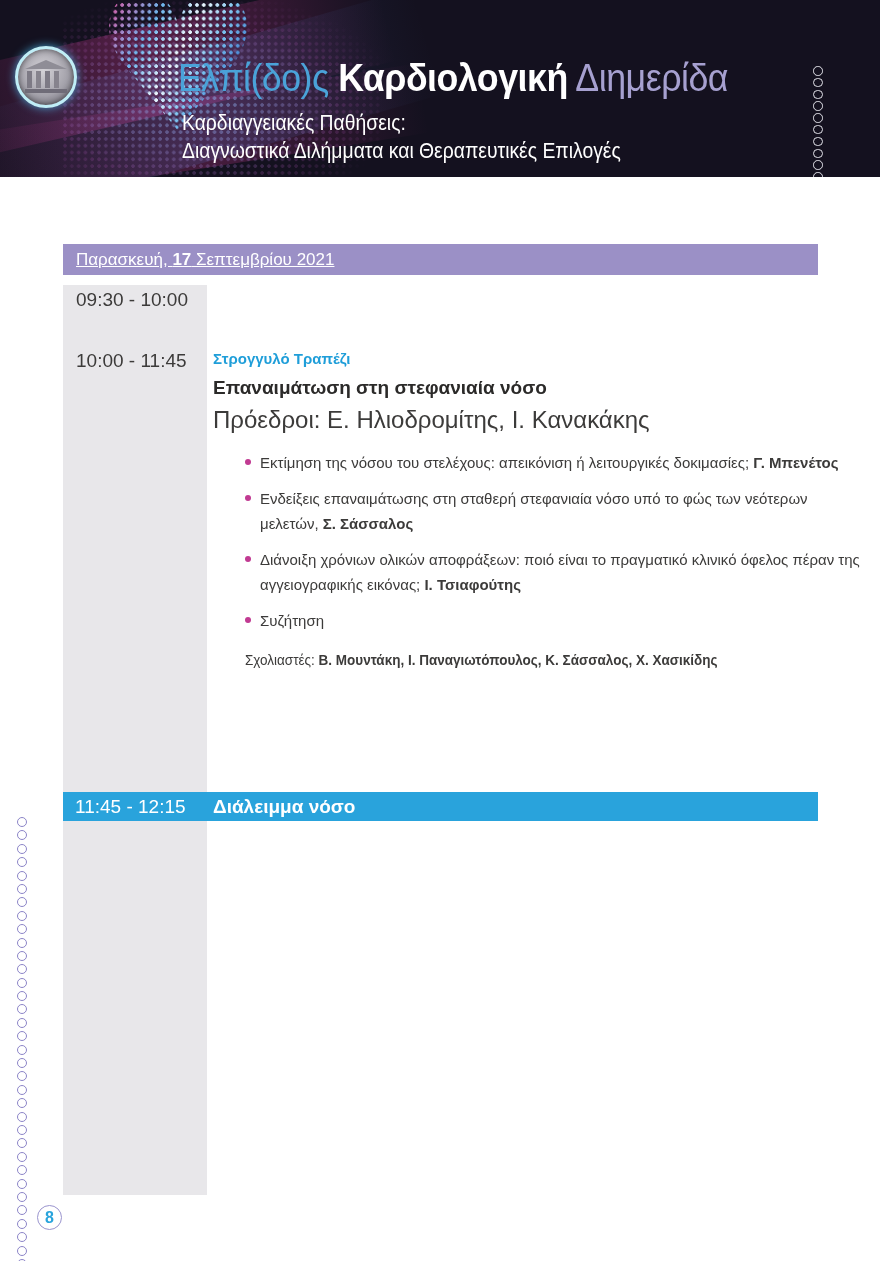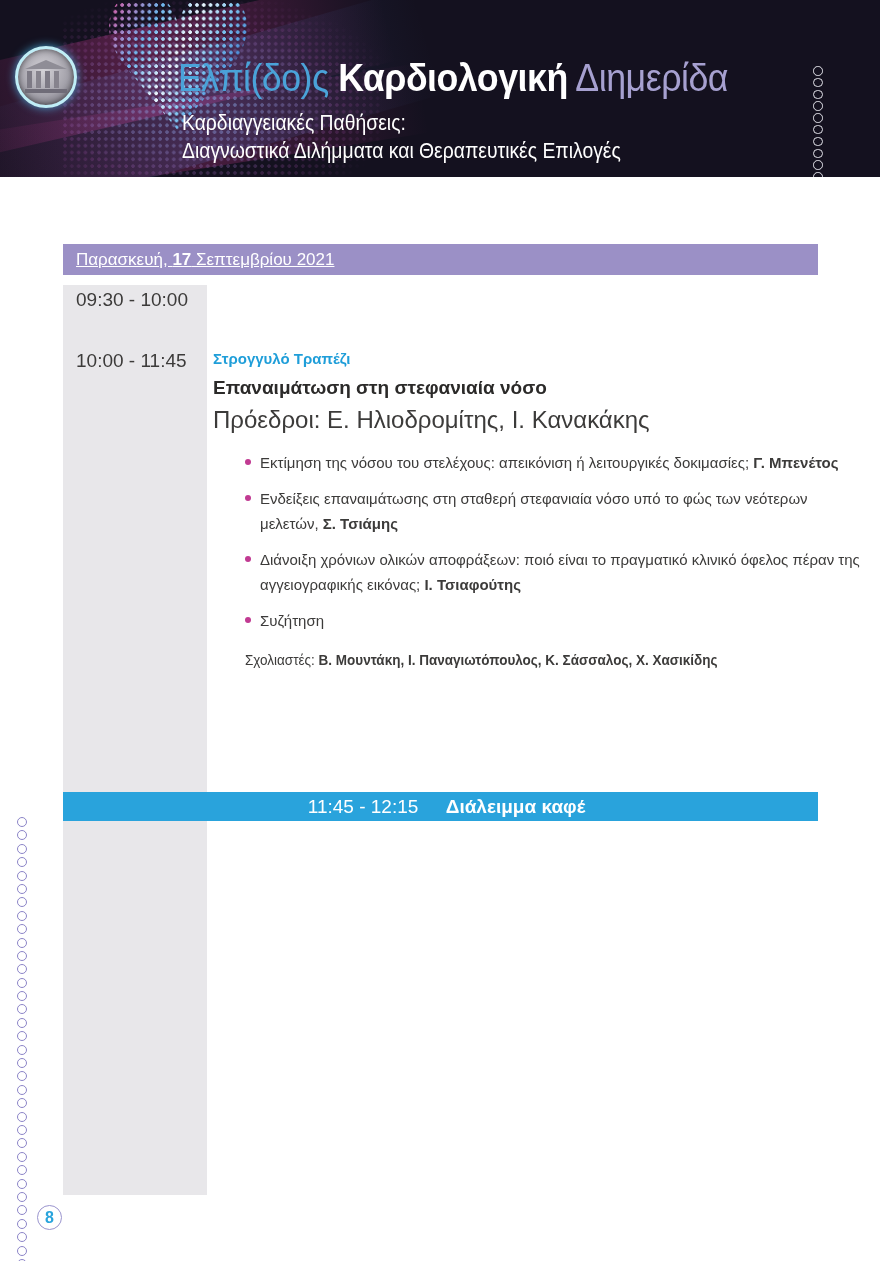--- a/index.html
+++ b/index.html
@@ -95,21 +95,21 @@
   .talks { list-style:none; margin:0; padding:0; }
   .talks li { position:relative; padding-left:15px; margin:0 0 11px 0; }
   .bullet-icon { position:absolute; left:0; top:9px; width:6px; height:6px; border-radius:50%; background:#c13a92; }
   .talk-speaker { font-weight:bold; }
   .commentators { margin:14px 0 0 0; white-space:nowrap; transform:scaleX(.9); transform-origin:left top; }
   .commentators .bold { font-weight:bold; }
 
   .coffee-bar {
     position:absolute; left:63px; top:792px; width:755px; height:29px; box-sizing:border-box;
     background:#29a3dc; color:#ffffff; font-size:19px;
-    display:flex; align-items:center; padding-left:12px;justify-content:center;
+    display:flex; align-items:center; padding-left:12px;
   }
   .coffee-bar .bar-time { width:138px; }
   .coffee-bar .bar-title { font-weight:bold; }
 
   .page-badge {
     position:absolute; left:37px; top:1205px; width:25px; height:25px; box-sizing:border-box;
     border:1.5px solid #9a94ce; border-radius:50%;
     color:#29a4dc; font-weight:bold; font-size:16px;
     display:flex; align-items:center; justify-content:center;
   }
@@ -174,37 +174,37 @@
   <div class="rt-chairs">
     <span>Πρόεδροι: </span><span>Ε. Ηλιοδρομίτης, Ι. Κανακάκης</span>
   </div>
 
   <div class="talks-wrap">
     <ul class="talks">
       <li>
         <span class="bullet-icon"></span><span>Εκτίμηση της νόσου του στελέχους: απεικόνιση ή λειτουργικές δοκιμασίες; </span><span class="talk-speaker">Γ. Μπενέτος</span>
       </li>
       <li>
-        <span class="bullet-icon"></span><span>Ενδείξεις επαναιμάτωσης στη σταθερή στεφανιαία νόσο υπό το φώς των νεότερων μελετών, </span><span class="talk-speaker">Σ. Τσιάμης</span>
+        <span class="bullet-icon"></span><span>Ενδείξεις επαναιμάτωσης στη σταθερή στεφανιαία νόσο υπό το φώς των νεότερων μελετών, </span><span class="talk-speaker">Σ. Σάσσαλος</span>
       </li>
       <li>
         <span class="bullet-icon"></span><span>Διάνοιξη χρόνιων ολικών αποφράξεων: ποιό είναι το πραγματικό κλινικό όφελος πέραν της αγγειογραφικής εικόνας; </span><span class="talk-speaker">Ι. Τσιαφούτης</span>
       </li>
       <li>
         <span class="bullet-icon"></span><span>Συζήτηση</span><span class="talk-speaker"></span>
       </li>
     </ul>
     <p class="commentators">
       <span>Σχολιαστές: </span><span class="bold">Β. Μουντάκη, Ι. Παναγιωτόπουλος, Κ. Σάσσαλος, Χ. Χασικίδης</span>
     </p>
   </div>
 
   <div class="coffee-bar">
     <span class="bar-time">11:45 - 12:15</span>
-    <span class="bar-title">Διάλειμμα καφέ</span>
+    <span class="bar-title">Διάλειμμα νόσο</span>
   </div>
 
   <div class="rings left-rings">
       <span class="ring"></span>
       <span class="ring"></span>
       <span class="ring"></span>
       <span class="ring"></span>
       <span class="ring"></span>
       <span class="ring"></span>
       <span class="ring"></span>

